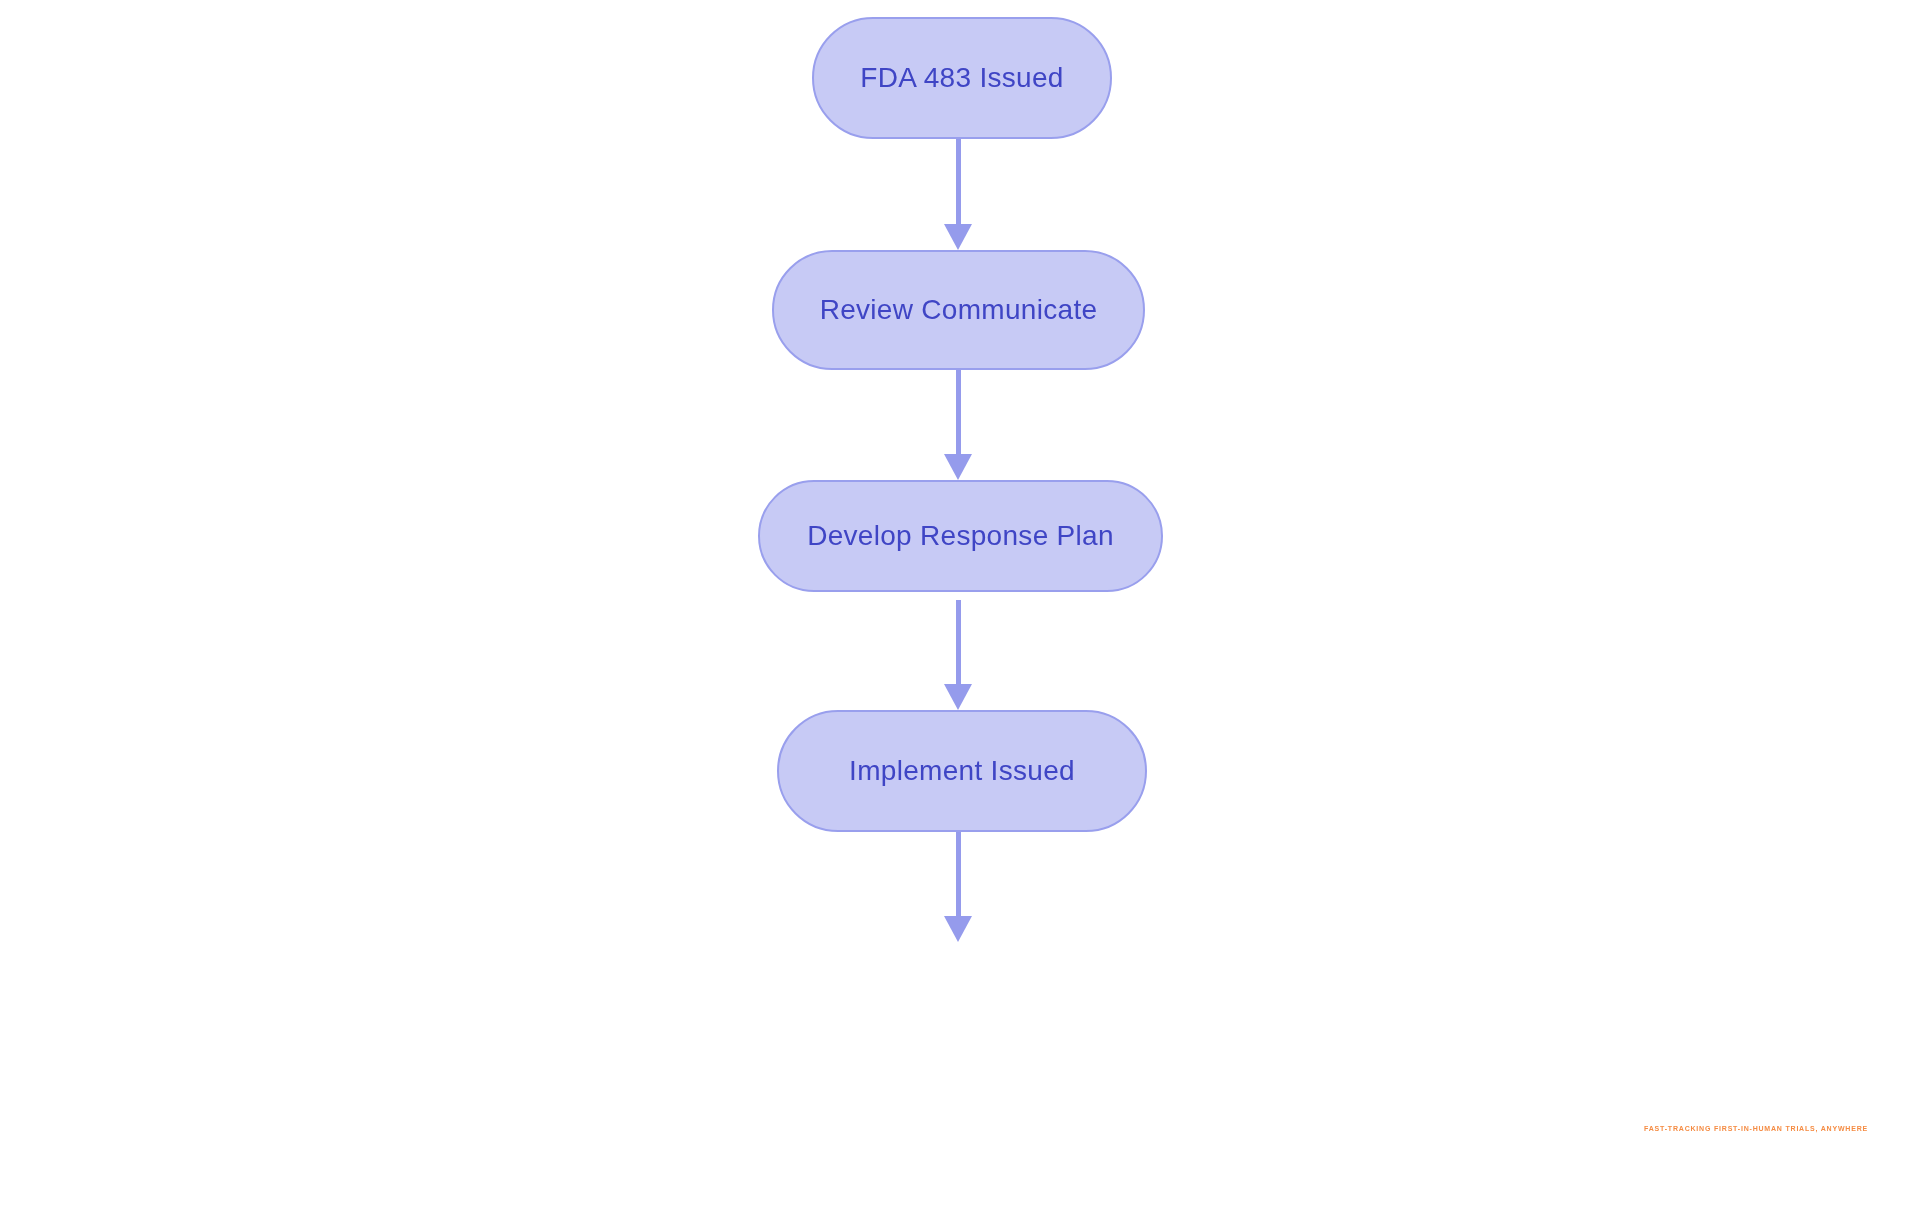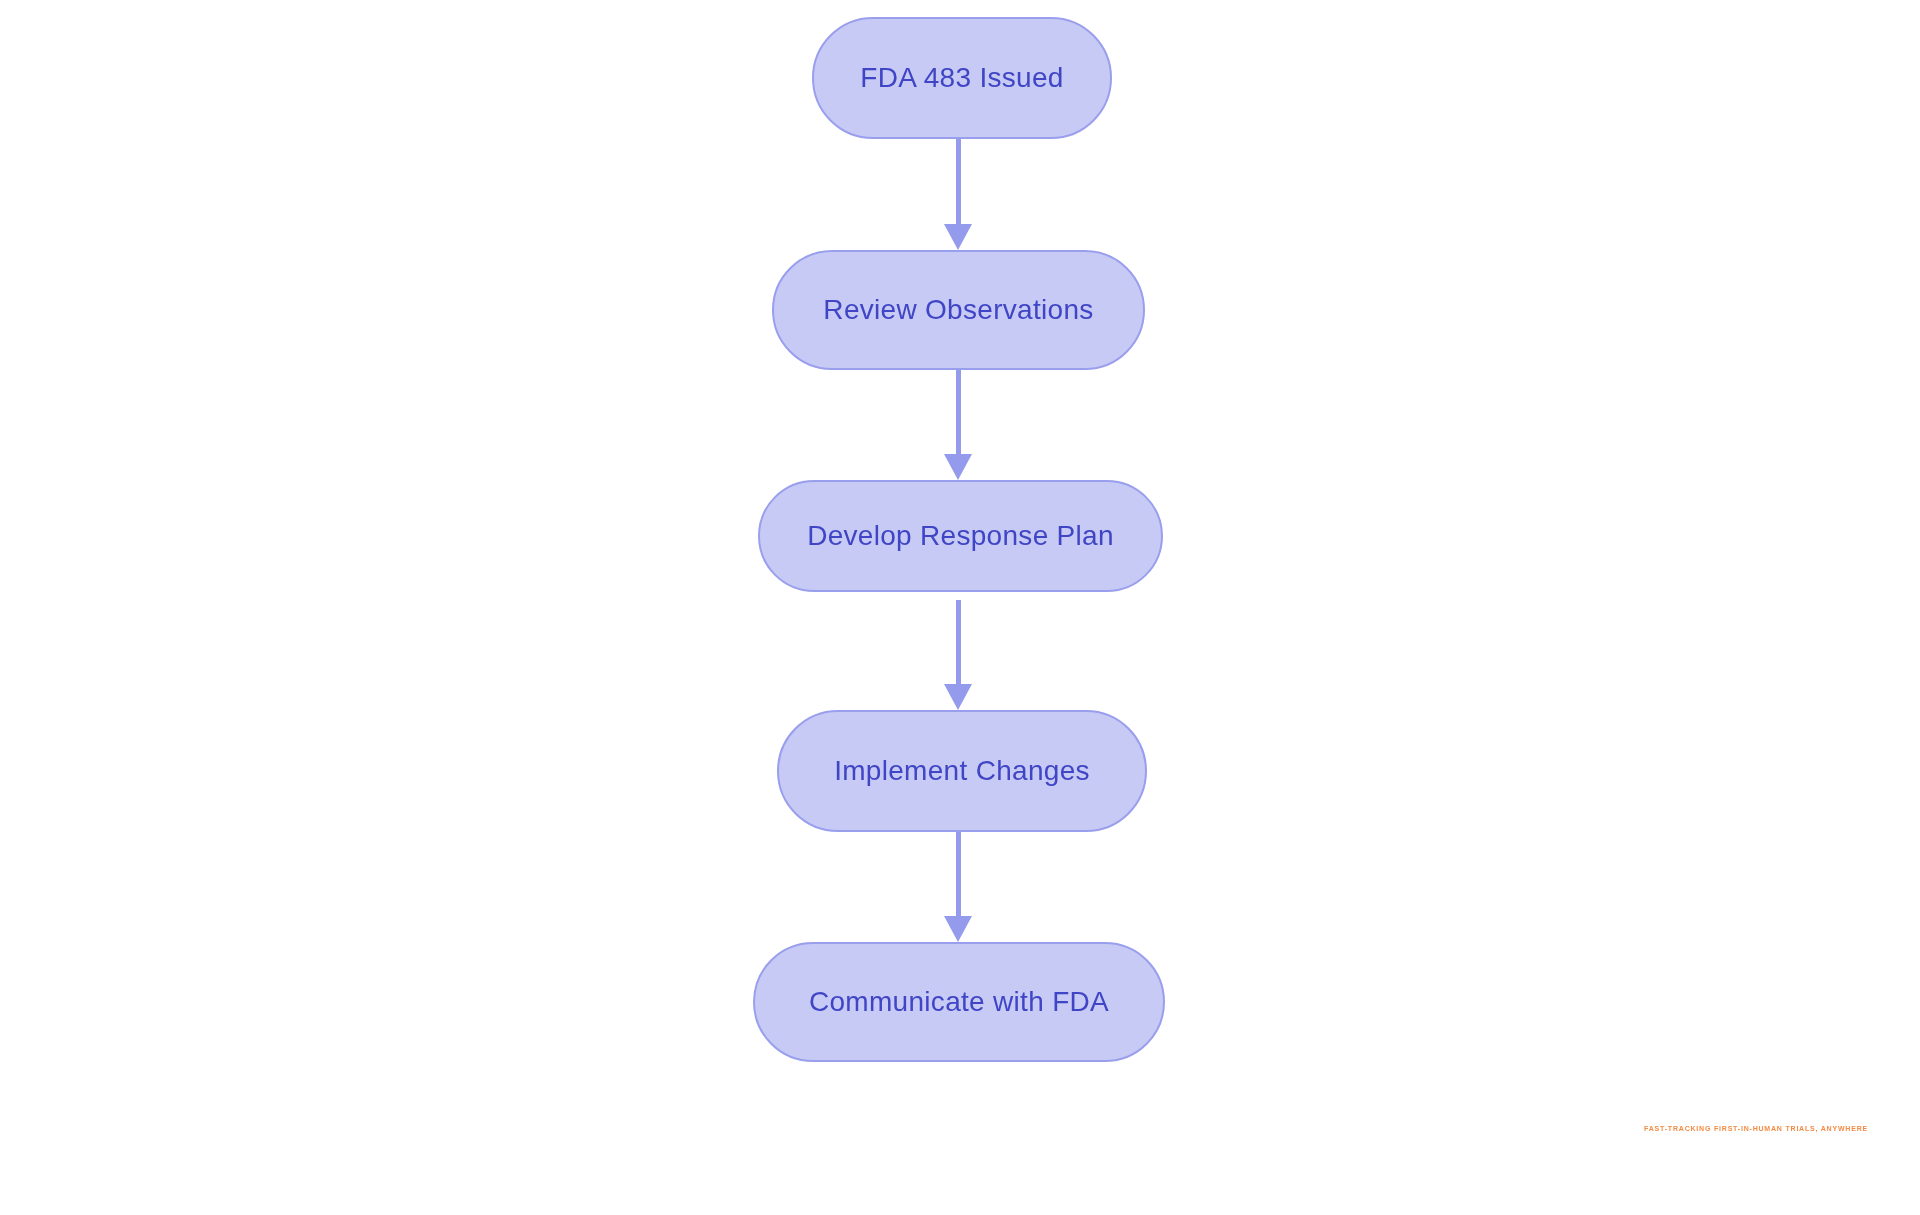--- a/index.html
+++ b/index.html
@@ -103,41 +103,38 @@
 <div class="canvas">
 
   <div class="node n1">
     <span>FDA 483 Issued</span>
   </div>
 
   <div class="arrow-line a1-line"></div>
   <div class="arrow-head a1-head"></div>
 
   <div class="node n2">
-    <span>Review Observations</span>
+    <span>Review Communicate</span>
   </div>
 
   <div class="arrow-line a2-line"></div>
   <div class="arrow-head a2-head"></div>
 
   <div class="node n3">
     <span>Develop Response Plan</span>
   </div>
 
   <div class="arrow-line a3-line"></div>
   <div class="arrow-head a3-head"></div>
 
   <div class="node n4">
-    <span>Implement Changes</span>
+    <span>Implement Issued</span>
   </div>
 
   <div class="arrow-line a4-line"></div>
   <div class="arrow-head a4-head"></div>
 
-  <div class="node n5">
-    <span>Communicate with FDA</span>
-  </div>
 
   <div class="brand">
     <div class="tagline">FAST-TRACKING FIRST-IN-HUMAN TRIALS, ANYWHERE</div>
   </div>
 
 </div>
 
 </body></html>

